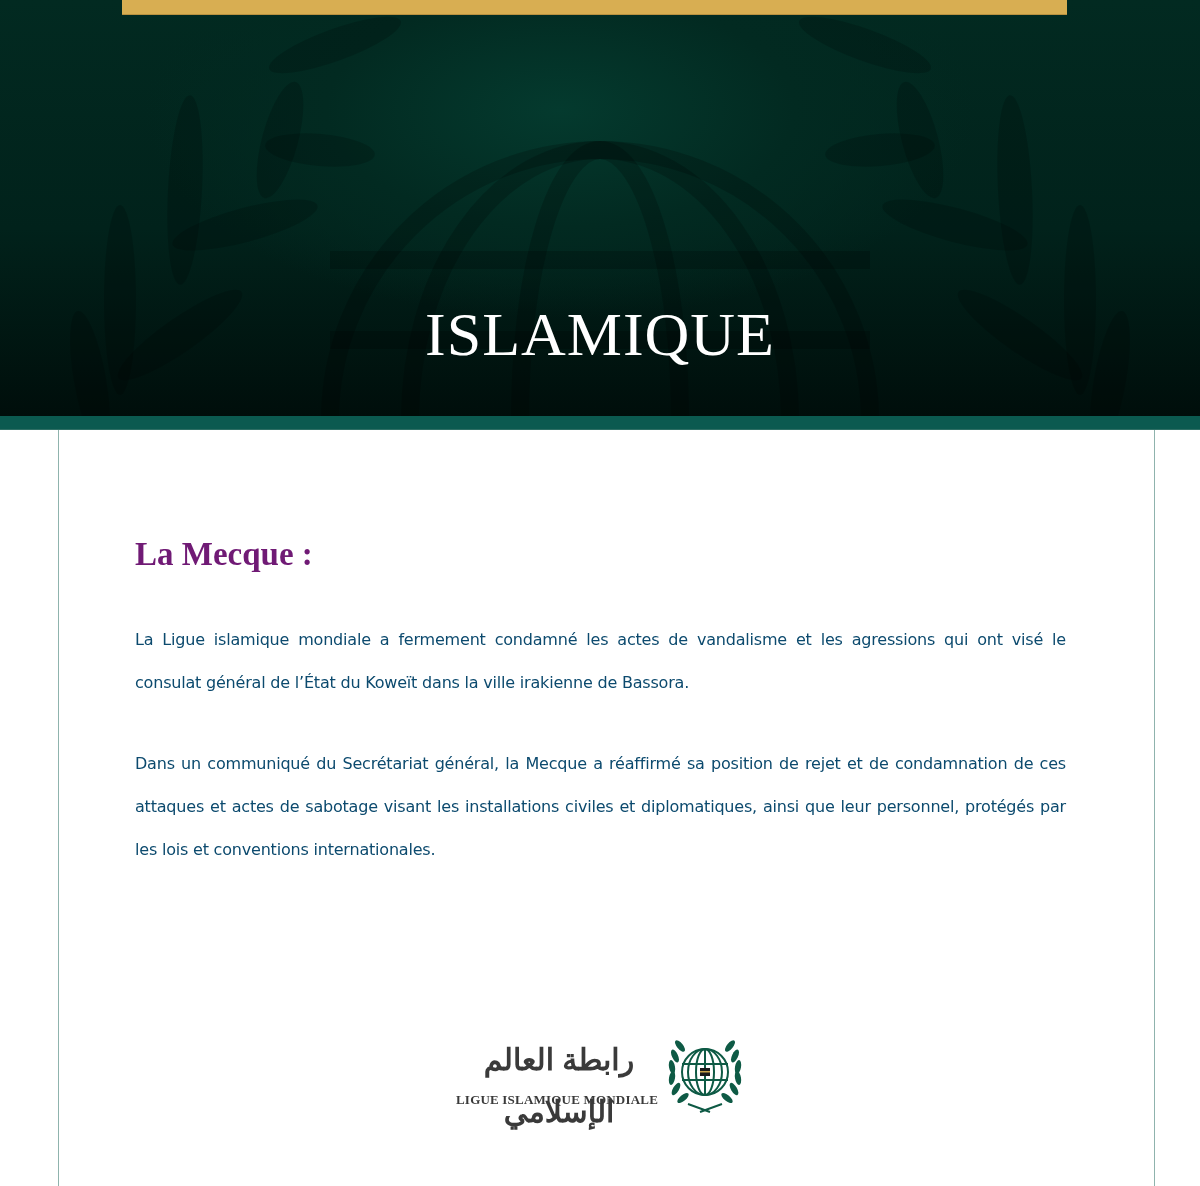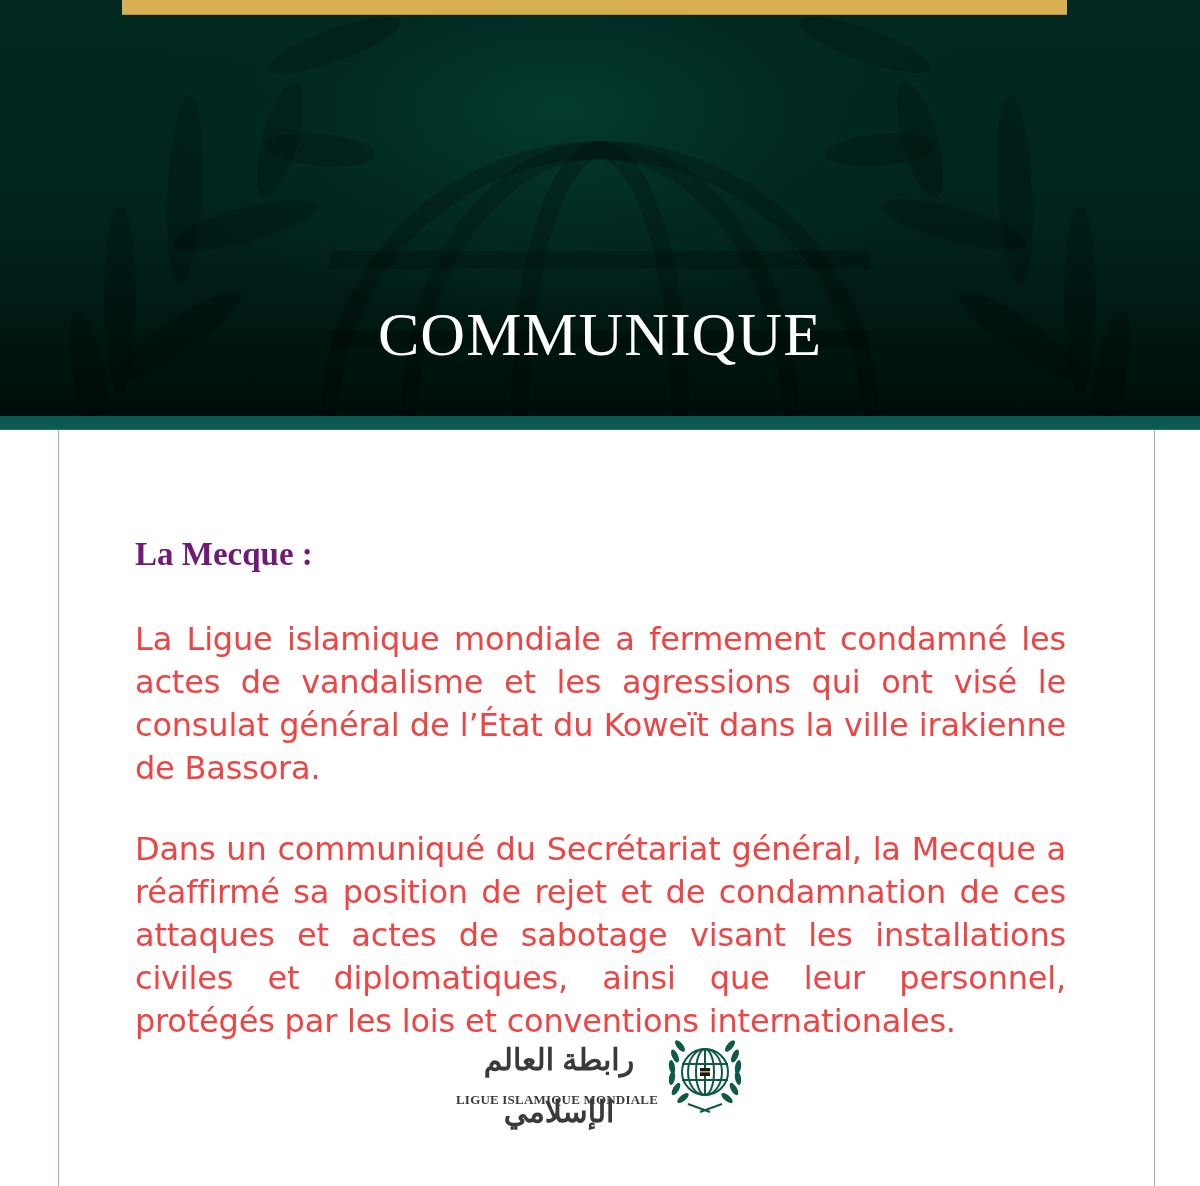--- a/index.html
+++ b/index.html
@@ -39,21 +39,21 @@
     .vline.left { left: 58px; }
     .vline.right { left: 1154px; }
     .dateline {
       position: absolute; left: 135px; top: 536px;
       font-family: "Liberation Serif", serif; font-weight: bold;
       font-size: 33px; color: #701a75;
     }
     .body-text {
       position: absolute; left: 135px; top: 618px; width: 931px;
       font-family: "DejaVu Sans", sans-serif;
-      font-size: 32px; line-height: 43px; color: #ef4444;
+      font-size: 16px; line-height: 43px; color: #0c4a6e;
       text-align: justify; letter-spacing: -0.2px;
     }
     .body-text p { margin: 0 0 38px 0; }
     .logo {
       position: absolute; left: 452px; top: 1034px; width: 300px; height: 80px;
     }
     .logo .arabic {
       position: absolute; left: 4px; top: 0; width: 206px; height: 52px;
       font-family: Liberation Sans, sans-serif; font-size: 30px; color: #3a3a3a;
       text-align: center; direction: rtl; line-height: 52px; font-weight: bold;
@@ -94,21 +94,21 @@
     <g fill="none" stroke="#000" stroke-opacity="0.2" stroke-width="18">
 
       <circle cx="600" cy="420" r="270"></circle>
       <ellipse cx="600" cy="420" rx="80" ry="270"></ellipse>
       <ellipse cx="600" cy="420" rx="190" ry="270"></ellipse>
       <line x1="330" y1="260" x2="870" y2="260"></line>
       <line x1="330" y1="340" x2="870" y2="340"></line>
     </g>
   </svg>
   <div class="gold-bar"></div>
-  <div class="title">COMMUNIQUE</div>
+  <div class="title">ISLAMIQUE</div>
 </div>
 
 <div class="teal-band"></div>
 <div class="vline left"></div>
 <div class="vline right"></div>
 
 <div class="dateline">La Mecque :</div>
 
 <div class="body-text">
   <p>La Ligue islamique mondiale a fermement condamné les actes de vandalisme et les agressions qui ont visé le consulat général de l’État du Koweït dans la ville irakienne de Bassora.</p>

